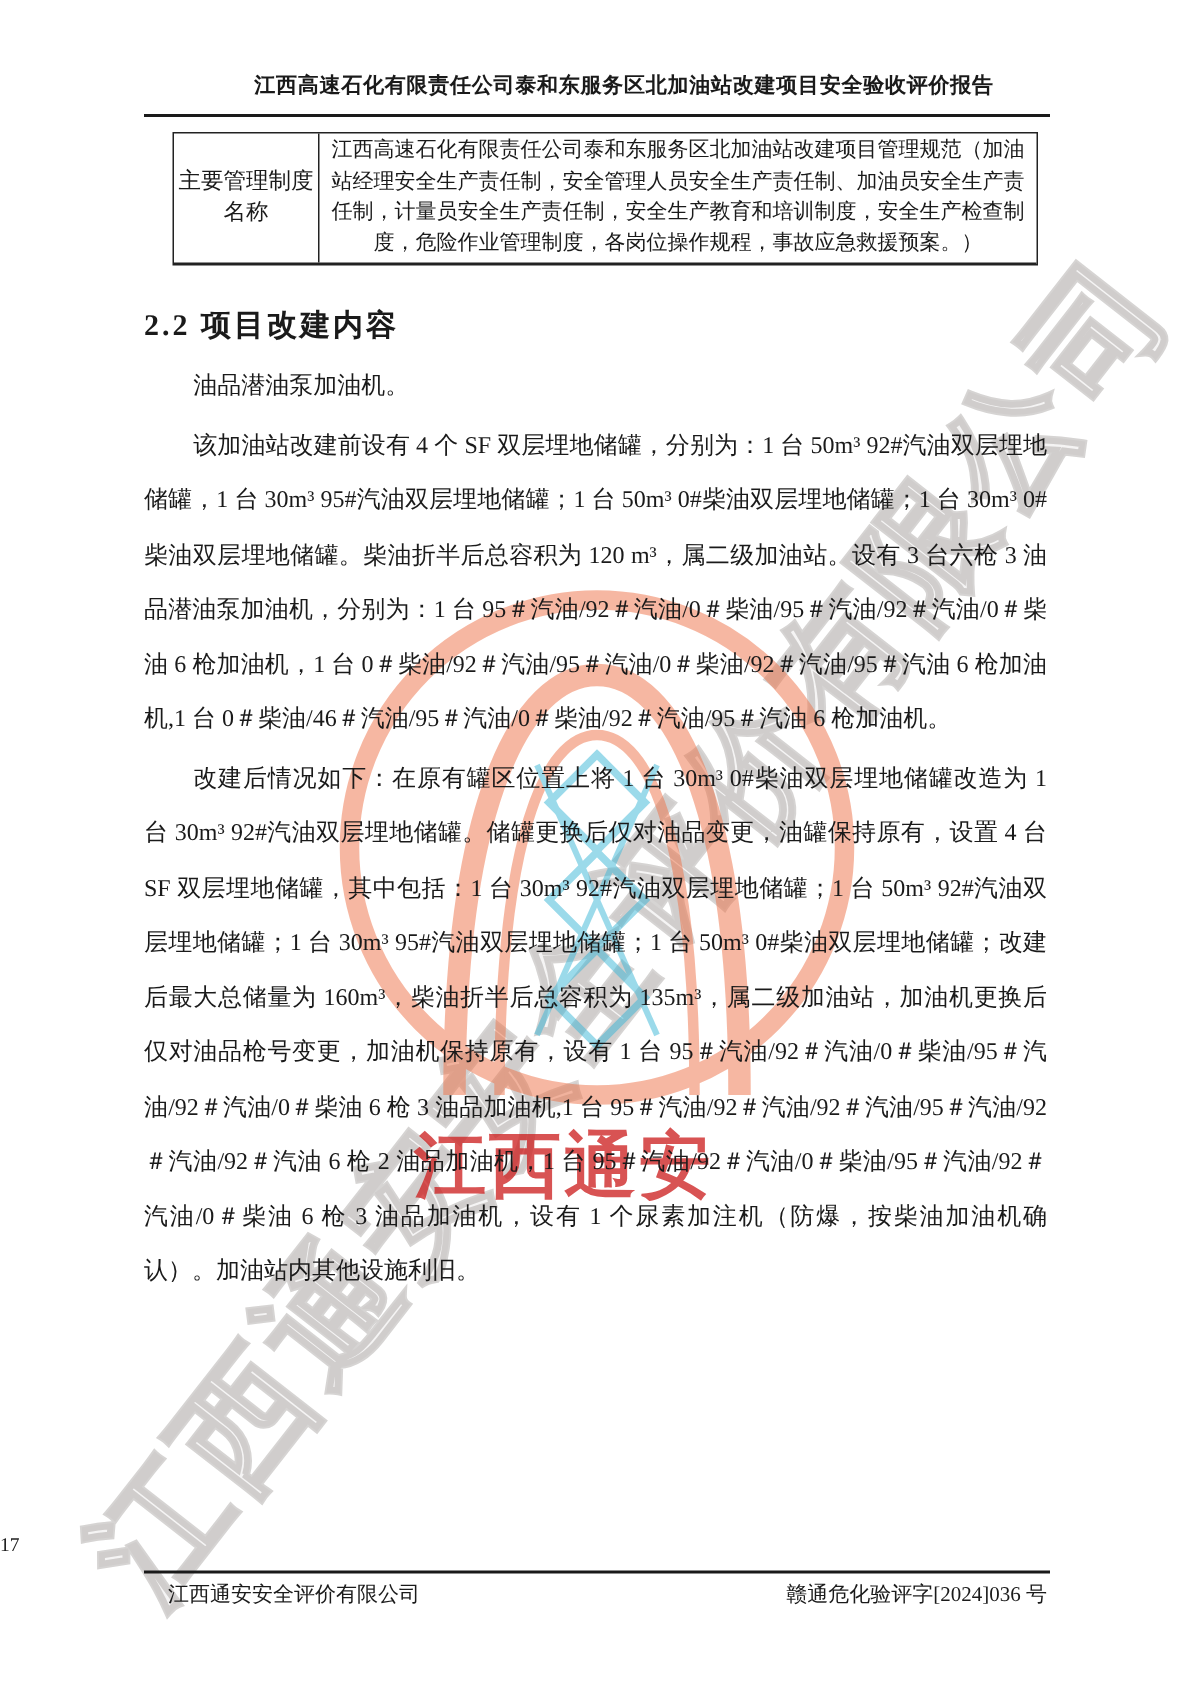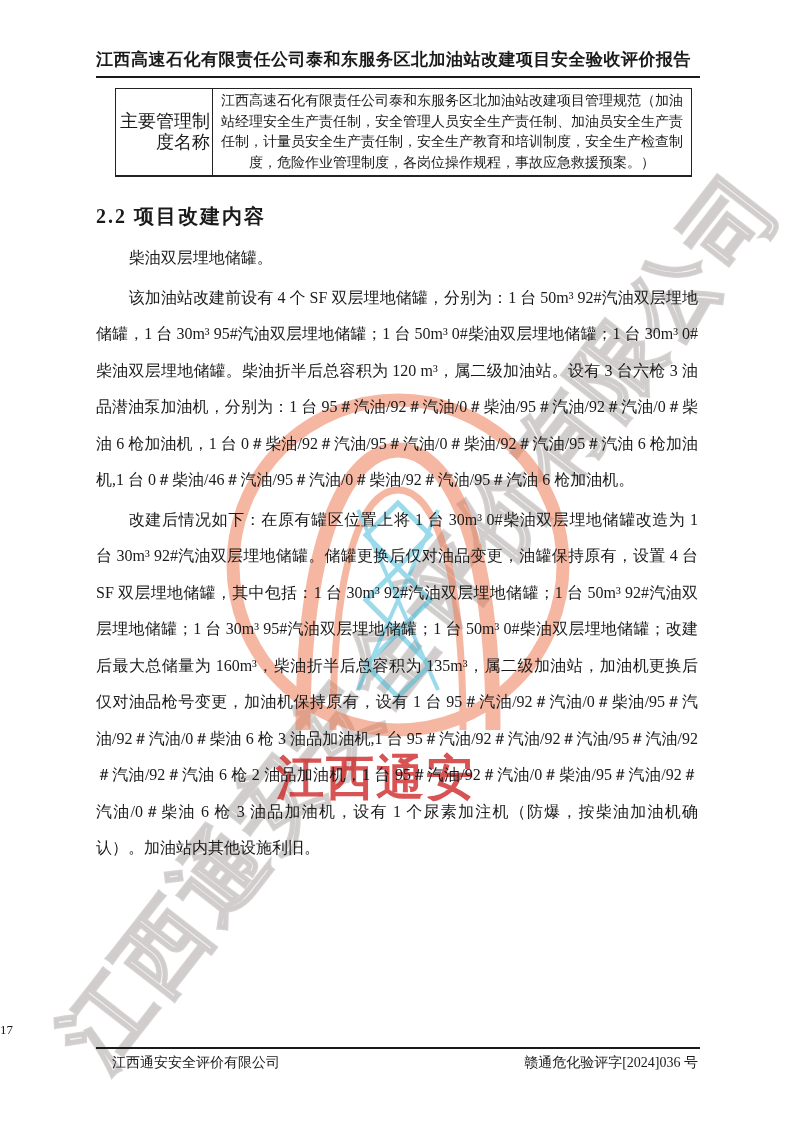--- a/index.html
+++ b/index.html
@@ -23,33 +23,33 @@
   .wm-red{
     position:absolute;left:276px;top:740px;
     font-size:48px;line-height:76px;font-weight:bold;letter-spacing:2px;
     color:rgba(205,35,35,0.78);
     font-family:"Liberation Sans", sans-serif;white-space:nowrap;
   }
 
   
   .content{position:absolute;inset:0;z-index:2;}
   .doc-title{
-    position:absolute;top:48px;left:96px;width:640px;
-    font-size:17px;font-weight:bold;letter-spacing:0.5px;
+    position:absolute;top:48px;left:96px;width:640px;text-align:center;
+    font-size:14px;font-weight:bold;letter-spacing:0.5px;
   }
   .header-rule{position:absolute;top:76px;left:96px;width:604px;border-top:2px solid #1a1a1a;}
 
   .doc-table{position:absolute;top:88px;left:115px;width:577px;border:1.5px solid #222;box-sizing:border-box;}
   .trow{display:flex;box-sizing:border-box;}
   .trow1{border-bottom:1px solid #222;min-height:86px;}
   .trow2{min-height:31px;}
   .tlabel{
     width:97px;flex:0 0 97px;border-right:1px solid #222;box-sizing:border-box;
-    display:flex;align-items:center;justify-content:center;text-align:right;
-    font-size:18px;line-height:21px;padding:2px 2px;
+    display:flex;align-items:center;justify-content:center;text-align:center;
+    font-size:15px;line-height:21px;padding:2px 2px;
   }
   .tlabel2{width:118px;flex:0 0 118px;}
   .tvalue{flex:1;box-sizing:border-box;font-size:14px;}
   .tvalue1{
     padding:2px 8px;line-height:20.5px;
     text-align:justify;text-align-last:center;text-justify:inter-ideograph;
   }
   .tvalue2{display:flex;align-items:center;justify-content:center;text-align:center;letter-spacing:1px;}
 
   .sec-heading{
@@ -103,21 +103,21 @@
     <div class="doc-table">
       <div class="trow trow1">
         <div class="tlabel">主要管理制度名称</div>
         <div class="tvalue tvalue1">江西高速石化有限责任公司泰和东服务区北加油站改建项目管理规范（加油站经理安全生产责任制，安全管理人员安全生产责任制、加油员安全生产责任制，计量员安全生产责任制，安全生产教育和培训制度，安全生产检查制度，危险作业管理制度，各岗位操作规程，事故应急救援预案。）</div>
       </div>
     </div>
 
     <h2 class="sec-heading">2.2 项目改建内容</h2>
 
     <div class="paras">
-      <p>柴油双层埋地储罐。</p>
+      <p>油品潜油泵加油机。</p>
       <p>该加油站改建前设有 4 个 SF 双层埋地储罐，分别为：1 台 50m³ 92#汽油双层埋地储罐，1 台 30m³ 95#汽油双层埋地储罐；1 台 50m³ 0#柴油双层埋地储罐；1 台 30m³ 0#柴油双层埋地储罐。柴油折半后总容积为 120 m³，属二级加油站。设有 3 台六枪 3 油品潜油泵加油机，分别为：1 台 95＃汽油/92＃汽油/0＃柴油/95＃汽油/92＃汽油/0＃柴油 6 枪加油机，1 台 0＃柴油/92＃汽油/95＃汽油/0＃柴油/92＃汽油/95＃汽油 6 枪加油机,1 台 0＃柴油/46＃汽油/95＃汽油/0＃柴油/92＃汽油/95＃汽油 6 枪加油机。</p>
       <p>改建后情况如下：在原有罐区位置上将 1 台 30m³ 0#柴油双层埋地储罐改造为 1 台 30m³ 92#汽油双层埋地储罐。储罐更换后仅对油品变更，油罐保持原有，设置 4 台 SF 双层埋地储罐，其中包括：1 台 30m³ 92#汽油双层埋地储罐；1 台 50m³ 92#汽油双层埋地储罐；1 台 30m³ 95#汽油双层埋地储罐；1 台 50m³ 0#柴油双层埋地储罐；改建后最大总储量为 160m³，柴油折半后总容积为 135m³，属二级加油站，加油机更换后仅对油品枪号变更，加油机保持原有，设有 1 台 95＃汽油/92＃汽油/0＃柴油/95＃汽油/92＃汽油/0＃柴油 6 枪 3 油品加油机,1 台 95＃汽油/92＃汽油/92＃汽油/95＃汽油/92＃汽油/92＃汽油 6 枪 2 油品加油机，1 台 95＃汽油/92＃汽油/0＃柴油/95＃汽油/92＃汽油/0＃柴油 6 枪 3 油品加油机，设有 1 个尿素加注机（防爆，按柴油加油机确认）。加油站内其他设施利旧。</p>
     </div>
 
     <div class="page-num">17</div>
     <div class="footer-rule"></div>
     <div class="footer-row">
       <span class="f-left">江西通安安全评价有限公司</span>
       <span class="f-right">赣通危化验评字[2024]036 号</span>
     </div>

